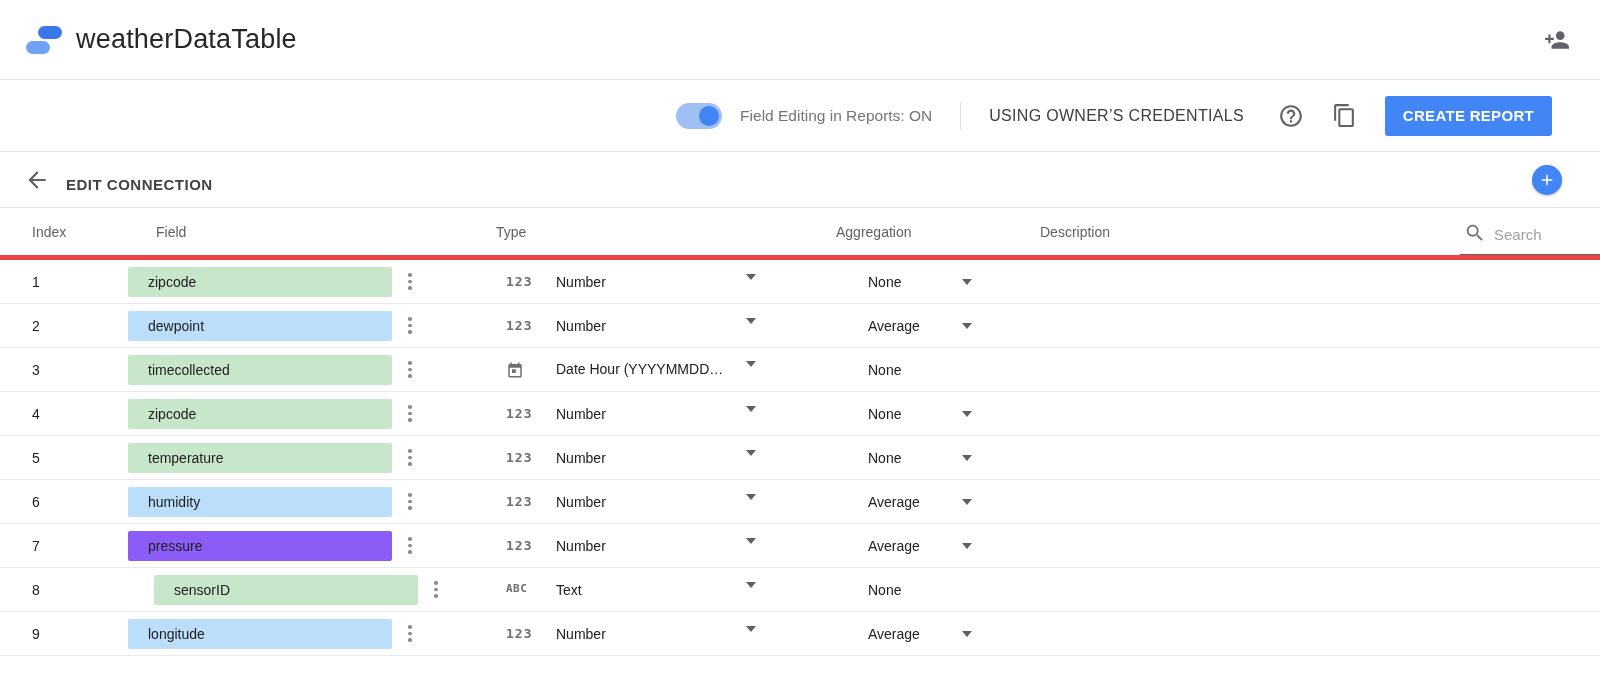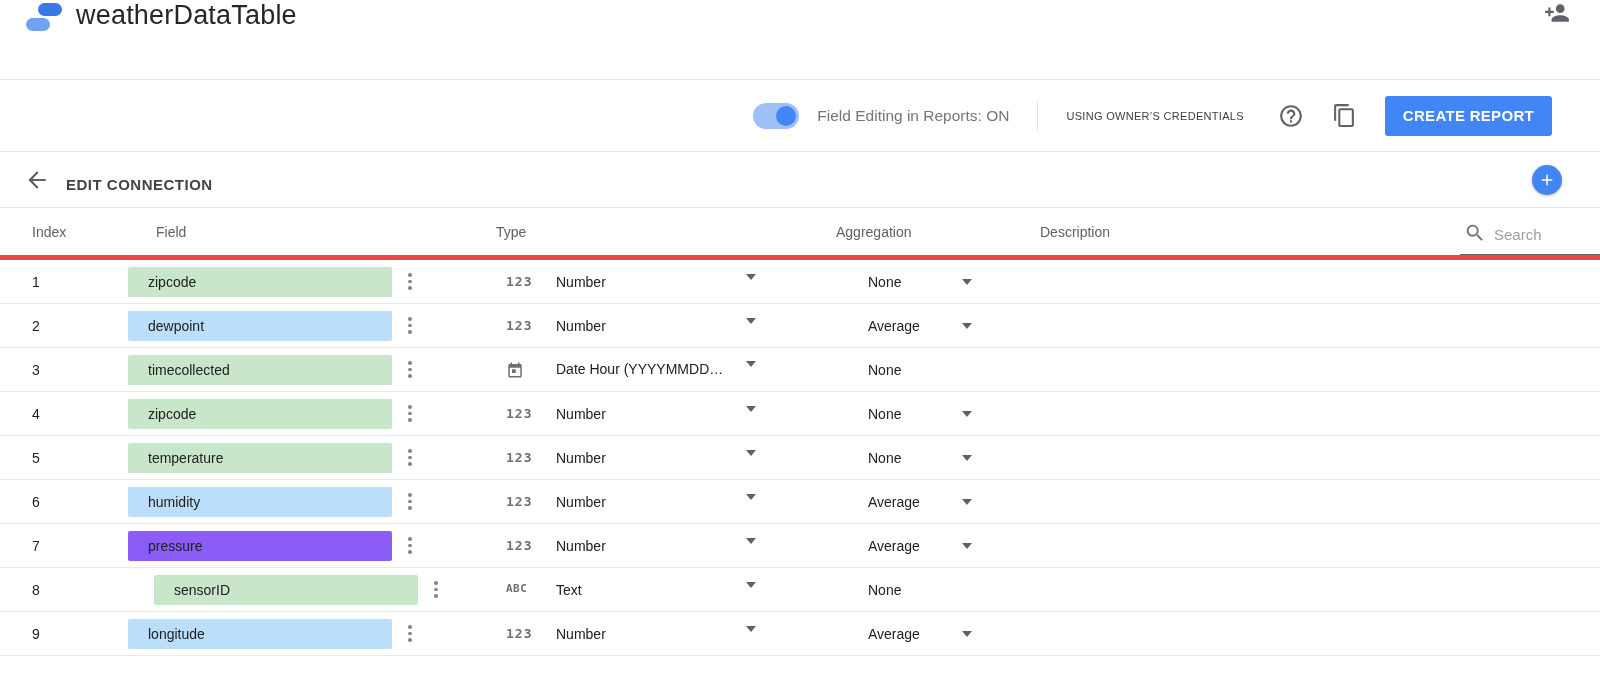--- a/index.html
+++ b/index.html
@@ -3,38 +3,38 @@
 <meta charset="utf-8">
 <style>
   * { margin:0; padding:0; box-sizing:border-box; }
   html,body { width:1600px; height:692px; overflow:hidden; }
   body {
     font-family:"Liberation Sans", sans-serif;
     background:#ffffff; color:#212121;
   }
 
   
-  .topbar { height:80px; display:flex; align-items:flex-start; padding:0 30px 0 24px; border-bottom:1px solid #e4e4e4; }
+  .topbar { height:80px; display:flex; align-items:center; padding:0 30px 0 24px; border-bottom:1px solid #e4e4e4; }
   .logo { width:40px; height:34px; position:relative; margin-right:12px; flex:0 0 auto; }
   .logo .bar { position:absolute; height:13px; width:24px; border-radius:7px; }
   .logo .bar-top { top:3px; right:2px; background:#3a77e8; }
   .logo .bar-bottom { bottom:3px; left:2px; background:#6fa3f5; }
   .page-title { font-size:27px; font-weight:400; color:#262626; letter-spacing:0.2px; }
   .topbar .right { margin-left:auto; display:flex; align-items:center; }
   .icon-btn { background:none; border:none; cursor:pointer; display:flex; align-items:center; justify-content:center; padding:0; }
   .icon-btn svg { display:block; }
 
   
   .toolbar { height:72px; display:flex; align-items:center; border-bottom:1px solid #e4e4e4; padding-right:48px; }
   .toolbar .spacer { flex:1; }
   .toggle { width:46px; height:26px; border-radius:13px; position:relative; margin-right:18px; cursor:pointer; background:#9fc0f5; flex:0 0 auto; }
   .toggle-knob { position:absolute; top:3px; right:3px; width:20px; height:20px; border-radius:50%; background:#4285f4; }
   .fe-label { font-size:15.5px; color:#757575; margin-right:28px; white-space:nowrap; }
   .v-divider { width:1px; height:28px; background:#e0e0e0; margin-right:28px; }
-  .cred-label { font-size:11px; color:#3c4043; letter-spacing:0.3px; margin-right:34px; white-space:nowrap; }
+  .cred-label { font-size:16px; color:#3c4043; letter-spacing:0.3px; margin-right:34px; white-space:nowrap; }
   .toolbar .icon-btn { margin-right:28px; }
   .create-btn { height:40px; padding:0 18px; background:#4285f4; color:#fff; font-family:inherit; font-size:15px; font-weight:700; letter-spacing:0.3px; border:none; border-radius:3px; cursor:pointer; }
 
   
   .connection-bar { height:56px; display:flex; align-items:center; padding:0 24px; border-bottom:1px solid #e4e4e4; position:relative; }
   .back-btn { margin-right:16px; }
   .conn-label { font-size:15px; font-weight:700; color:#424242; letter-spacing:0.5px;margin-top:10px; }
   .add-fab { position:absolute; right:38px; top:50%; transform:translateY(-50%); width:30px; height:30px; border-radius:50%; background:#4285f4; border:none; display:flex; align-items:center; justify-content:center; cursor:pointer; box-shadow:0 1px 3px rgba(0,0,0,0.25); }
 
   

